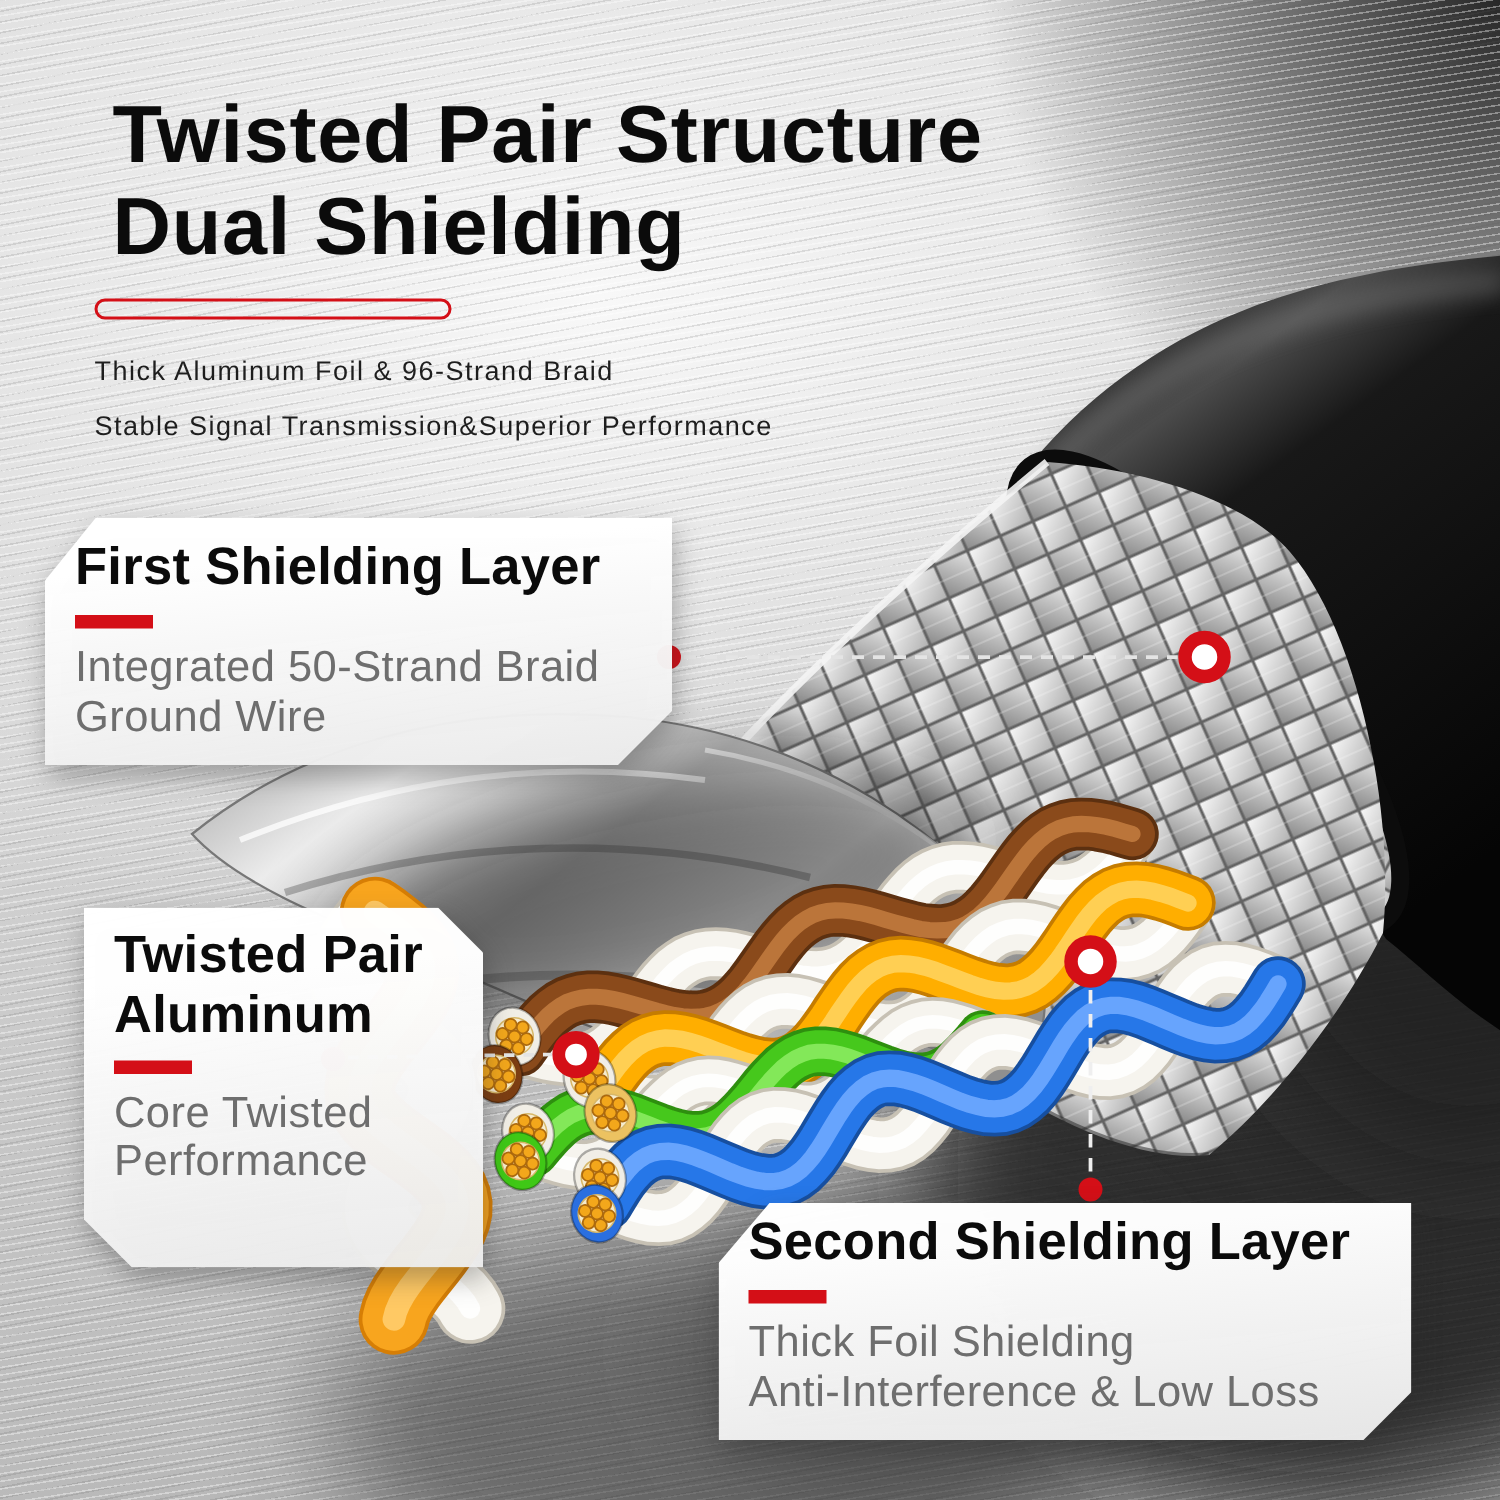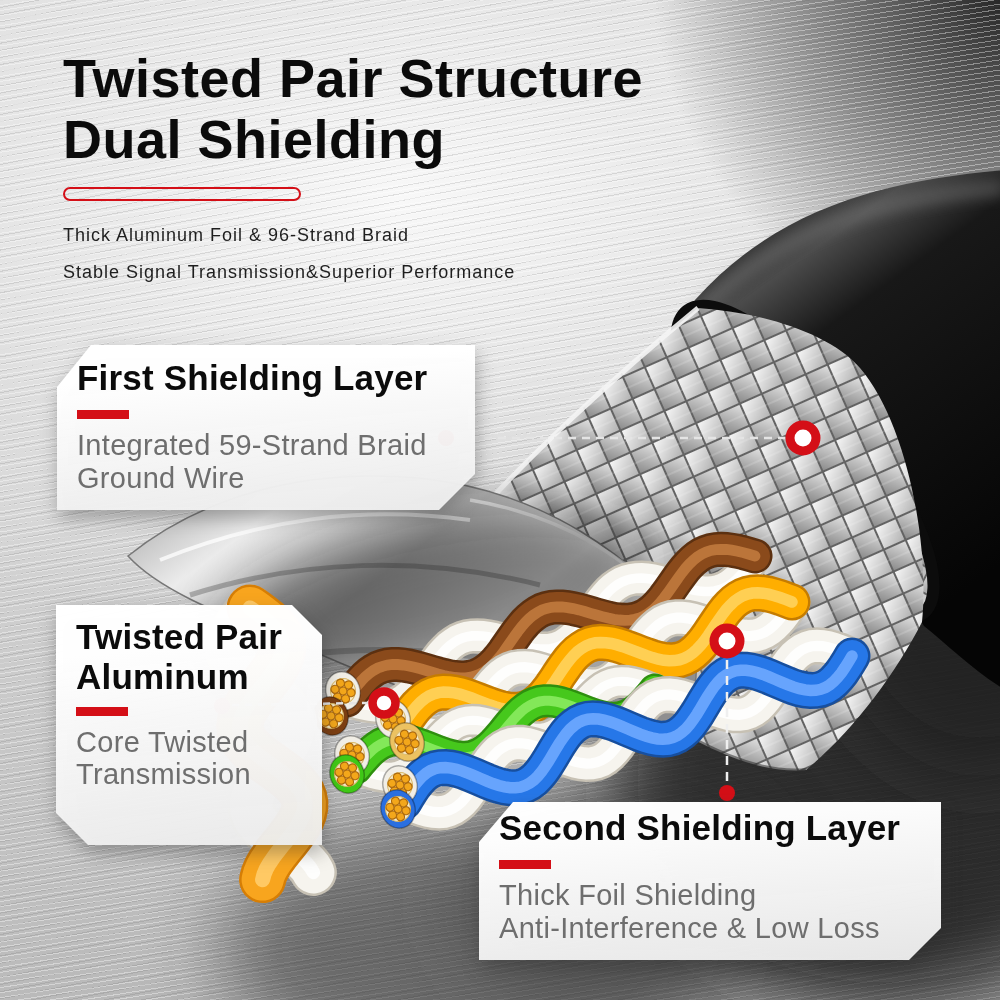--- a/index.html
+++ b/index.html
@@ -20,34 +20,34 @@
     background:
       repeating-linear-gradient(171deg, rgba(255,255,255,.38) 0 1px, rgba(255,255,255,0) 1px 5px),
       repeating-linear-gradient(169deg, rgba(90,90,90,.16) 0 1px, rgba(90,90,90,0) 1px 7px);
     mix-blend-mode:normal;
   }
   svg.scene,svg.overlay{position:absolute;left:0;top:0;width:1000px;height:1000px;}
   svg.overlay{pointer-events:none;}
 
   
   .header{position:absolute;left:63px;top:48px;z-index:5;}
-  .title{font-size:54px;font-weight:bold;color:var(--title,#0b0b0b);line-height:61px;letter-spacing:.5px;margin:0;}
+  .title{font-size:54px;font-weight:bold;color:var(--title,#0b0b0b);line-height:61px;letter-spacing:.5px;margin:12px;}
   .title span{display:block;}
   .pill{width:234px;height:10px;border:2px solid var(--accent,#d40f17);border-radius:8px;margin-top:17px;background:transparent;}
   .subtitle{margin:16px 0 0 0;font-size:18px;color:#1e1e1e;line-height:37px;letter-spacing:1px;font-weight:400;}
   .subtitle span{display:block;}
 
   
   .callout-wrap{position:absolute;filter:drop-shadow(2px 8px 9px rgba(40,40,40,.35));z-index:4;}
   .callout{
     background:linear-gradient(175deg, rgba(255,255,255,.99) 20%, rgba(238,238,238,.96) 100%);
     width:100%;height:100%;box-sizing:border-box;
   }
   .cw1{left:30px;top:345px;width:418px;height:165px;}
-  .cw1 .callout{clip-path:polygon(34px 0,100% 0,100% calc(100% - 36px),calc(100% - 36px) 100%,0 100%,0 42px);padding:13px 0 0 20px;margin-left:27px;}
+  .cw1 .callout{clip-path:polygon(34px 0,100% 0,100% calc(100% - 36px),calc(100% - 36px) 100%,0 100%,0 42px);padding:13px 0 0 20px;}
   .cw2{left:32px;top:605px;width:266px;height:240px;padding-left:24px;}
   .cw2 .callout{clip-path:polygon(0 0,calc(100% - 30px) 0,100% 30px,100% 100%,32px 100%,0 calc(100% - 32px));padding:12px 0 0 20px;}
   .cw3{left:479px;top:802px;width:462px;height:158px;z-index:6;}
   .cw3 .callout{clip-path:polygon(34px 0,100% 0,100% calc(100% - 32px),calc(100% - 32px) 100%,0 100%,0 40px);padding:6px 0 0 20px;}
   .co-title{margin:0;font-size:35px;font-weight:bold;color:var(--title,#0b0b0b);line-height:40px;letter-spacing:.2px;}
   .co-title span{display:block;}
   .co-bar{width:52px;height:9px;background:var(--accent,#d40f17);margin-top:12px;}
   .co-body{margin:10px 0 0 0;font-size:29px;color:var(--gray,#6e6e6e);line-height:33px;letter-spacing:.3px;}
   .co-body span{display:block;}
   .cw2 .co-bar{margin-top:10px;}
@@ -271,36 +271,36 @@
       <span>Thick Aluminum Foil &amp; 96-Strand Braid</span>
       <span>Stable Signal Transmission&amp;Superior Performance</span>
     </p>
   </header>
 
   <div class="callout-wrap cw1">
     <div class="callout">
       <h2 class="co-title">First Shielding Layer</h2>
       <div class="co-bar"></div>
       <p class="co-body">
-        <span>Integrated 59-Strand Braid</span>
+        <span>Integrated 50-Strand Braid</span>
         <span>Ground Wire</span>
       </p>
     </div>
   </div>
 
   <div class="callout-wrap cw2">
     <div class="callout">
       <h2 class="co-title">
         <span>Twisted Pair</span>
         <span>Aluminum</span>
       </h2>
       <div class="co-bar"></div>
       <p class="co-body">
         <span>Core Twisted</span>
-        <span>Transmission</span>
+        <span>Performance</span>
       </p>
     </div>
   </div>
 
   <div class="callout-wrap cw3">
     <div class="callout">
       <h2 class="co-title">Second Shielding Layer</h2>
       <div class="co-bar"></div>
       <p class="co-body">
         <span>Thick Foil Shielding</span>

